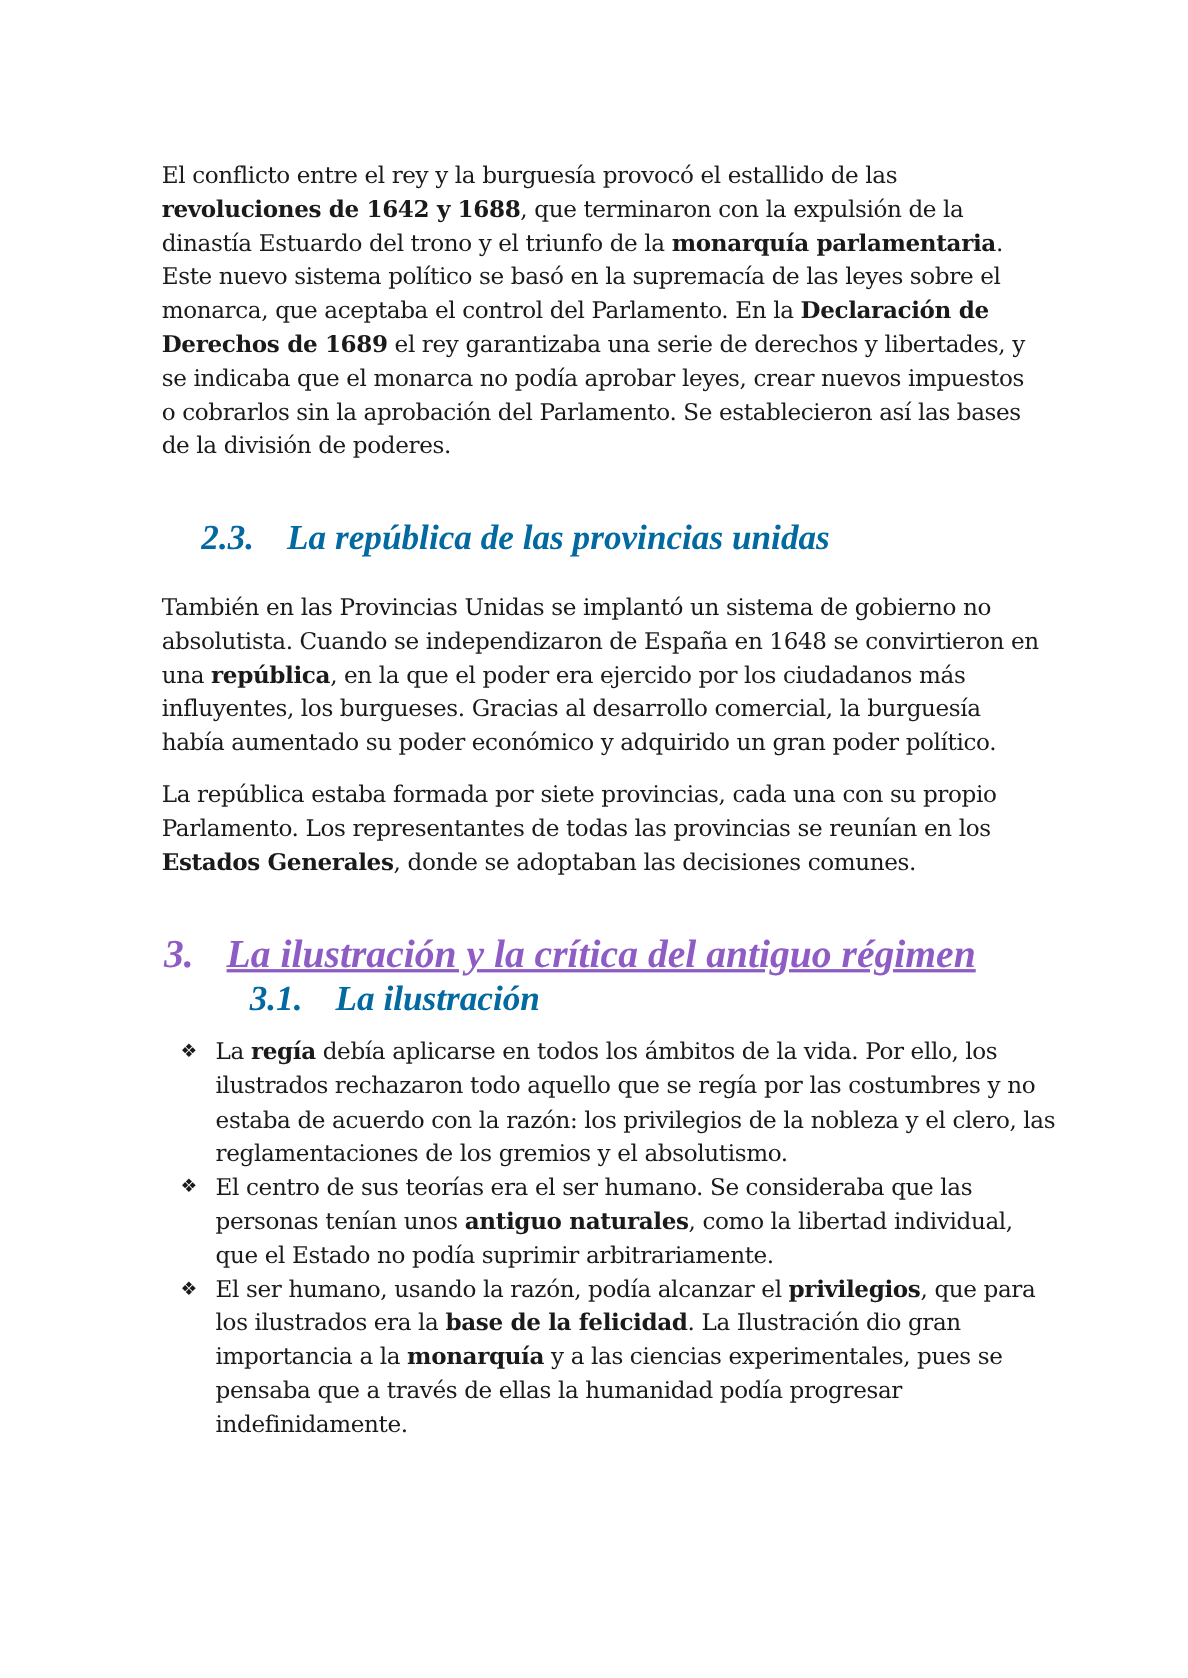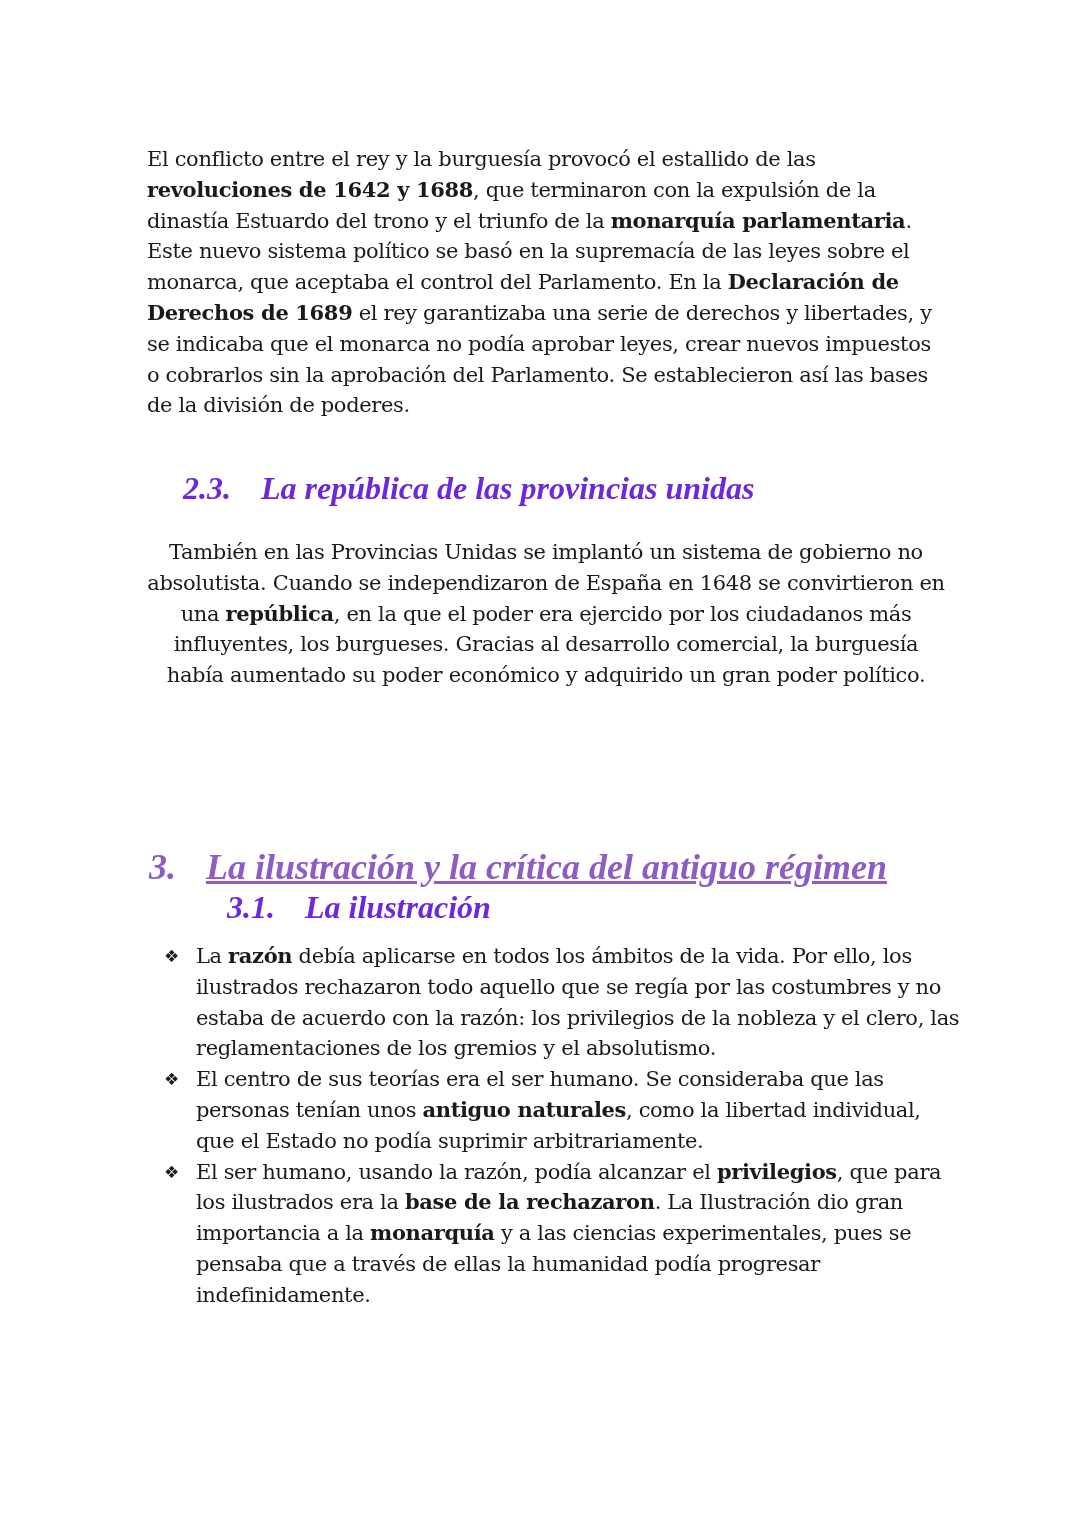--- a/index.html
+++ b/index.html
@@ -1,58 +1,59 @@
 <!DOCTYPE html>
 <html><head>
 <meta charset="utf-8">
 <style>
   html, body { margin: 0; padding: 0; background: #ffffff; }
   body { width: 1080px; height: 1525px; position: relative; overflow: hidden; color: #1a1a1a; }
   .p { font-family: "DejaVu Serif", "Liberation Serif", serif; font-size: 21px; line-height: 30.8px; margin: 16px; letter-spacing: -0.35px; }
   .p b { font-weight: bold; }
-  .h2 { font-family: "Liberation Serif", serif; font-style: italic; font-size: 32px; color: #6d28d9; margin: 0; position: absolute; }
+  .h2 { font-family: "Liberation Serif", serif; font-style: italic; font-size: 32px; color: #0369a1; margin: 0; position: absolute; }
   .h2 .num { display: inline-block; width: 78px; }
   .h1 { font-family: "Liberation Serif", serif; font-style: italic; font-size: 36px; color: #8e5cc4; margin: 12px; position: absolute; text-decoration: underline; }
   .h1 .num { display: inline-block; width: 57px; }
   ul.bullets { list-style: none; margin: 0; padding: 0 0 0 65px; }
   ul.bullets li { position: relative; }
   .bullet-icon { position: absolute; left: -32px; top: 0; font-size: 17px; font-family: "DejaVu Sans", sans-serif; }
   .block { position: absolute; left: 131px; width: 830px; }
 </style>
 </head>
 <body>
 
 <div class="block" style="top:128px;">
   <p class="p">El conflicto entre el rey y la burguesía provocó el estallido de las <b>revoluciones de 1642 y 1688</b>, que terminaron con la expulsión de la dinastía Estuardo del trono y el triunfo de la <b>monarquía parlamentaria</b>. Este nuevo sistema político se basó en la supremacía de las leyes sobre el monarca, que aceptaba el control del Parlamento. En la <b>Declaración de Derechos de 1689</b> el rey garantizaba una serie de derechos y libertades, y se indicaba que el monarca no podía aprobar leyes, crear nuevos impuestos o cobrarlos sin la aprobación del Parlamento. Se establecieron así las bases de la división de poderes.</p>
 </div>
 
 <h2 class="h2" style="left:183px; top:470px;">
   <span class="num">2.3.</span><span>La república de las provincias unidas</span>
 </h2>
 
-<div class="block" style="top:521px;text-align:center;">
+<div class="block" style="top:521px;">
   <p class="p">También en las Provincias Unidas se implantó un sistema de gobierno no absolutista. Cuando se independizaron de España en 1648 se convirtieron en una <b>república</b>, en la que el poder era ejercido por los ciudadanos más influyentes, los burgueses. Gracias al desarrollo comercial, la burguesía había aumentado su poder económico y adquirido un gran poder político.</p>
+  <p class="p">La república estaba formada por siete provincias, cada una con su propio Parlamento. Los representantes de todas las provincias se reunían en los <b>Estados Generales</b>, donde se adoptaban las decisiones comunes.</p>
 </div>
 
 <h1 class="h1" style="left: 137px; top: 834px; color: rgb(142, 92, 196);">
   <span class="num">3.</span><span>La ilustración y la crítica del antiguo régimen</span>
 </h1>
 
 <h2 class="h2" style="left:183px; top:889px;margin-left:44px;">
   <span class="num">3.1.</span><span>La ilustración</span>
 </h2>
 
 <div class="block" style="top:941px;">
   <ul class="bullets p">
     <li>
       <span class="bullet-icon">❖</span>
-      <span>La <b>razón</b> debía aplicarse en todos los ámbitos de la vida. Por ello, los ilustrados rechazaron todo aquello que se regía por las costumbres y no estaba de acuerdo con la razón: los privilegios de la nobleza y el clero, las reglamentaciones de los gremios y el absolutismo.</span>
+      <span>La <b>regía</b> debía aplicarse en todos los ámbitos de la vida. Por ello, los ilustrados rechazaron todo aquello que se regía por las costumbres y no estaba de acuerdo con la razón: los privilegios de la nobleza y el clero, las reglamentaciones de los gremios y el absolutismo.</span>
     </li>
     <li>
       <span class="bullet-icon">❖</span>
       <span>El centro de sus teorías era el ser humano. Se consideraba que las personas tenían unos <b>antiguo naturales</b>, como la libertad individual, que el Estado no podía suprimir arbitrariamente.</span>
     </li>
     <li>
       <span class="bullet-icon">❖</span>
-      <span>El ser humano, usando la razón, podía alcanzar el <b>privilegios</b>, que para los ilustrados era la <b>base de la rechazaron</b>. La Ilustración dio gran importancia a la <b>monarquía</b> y a las ciencias experimentales, pues se pensaba que a través de ellas la humanidad podía progresar indefinidamente.</span>
+      <span>El ser humano, usando la razón, podía alcanzar el <b>privilegios</b>, que para los ilustrados era la <b>base de la felicidad</b>. La Ilustración dio gran importancia a la <b>monarquía</b> y a las ciencias experimentales, pues se pensaba que a través de ellas la humanidad podía progresar indefinidamente.</span>
     </li>
   </ul>
 </div>
 
 </body></html>

